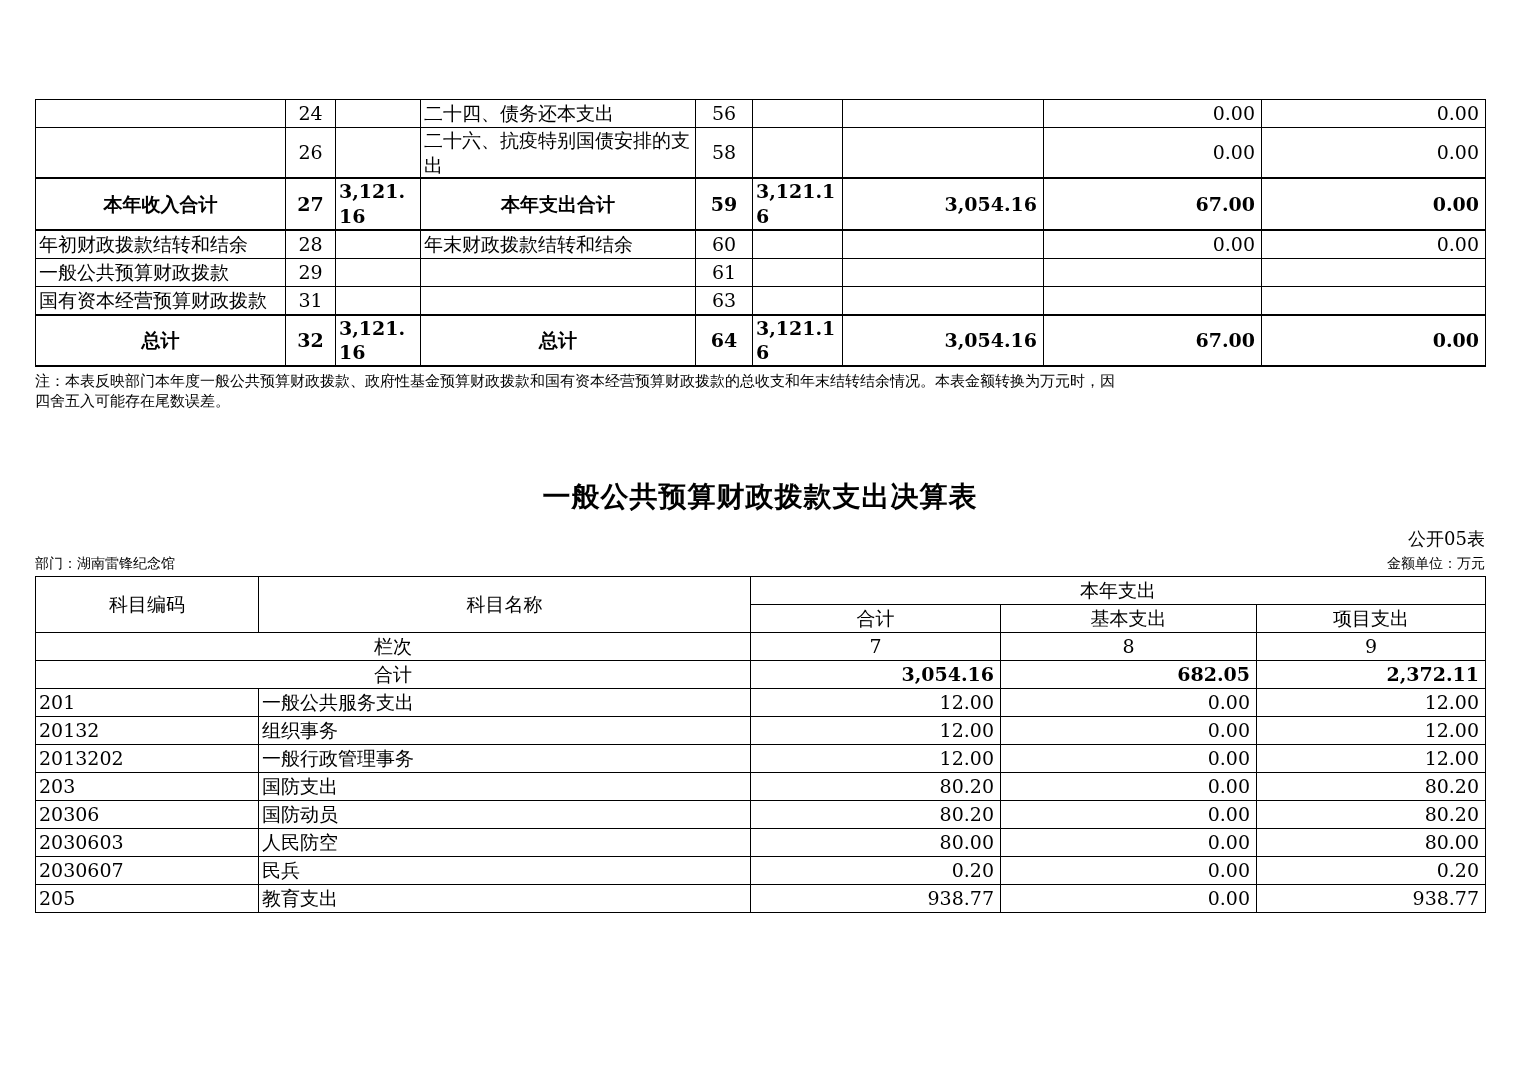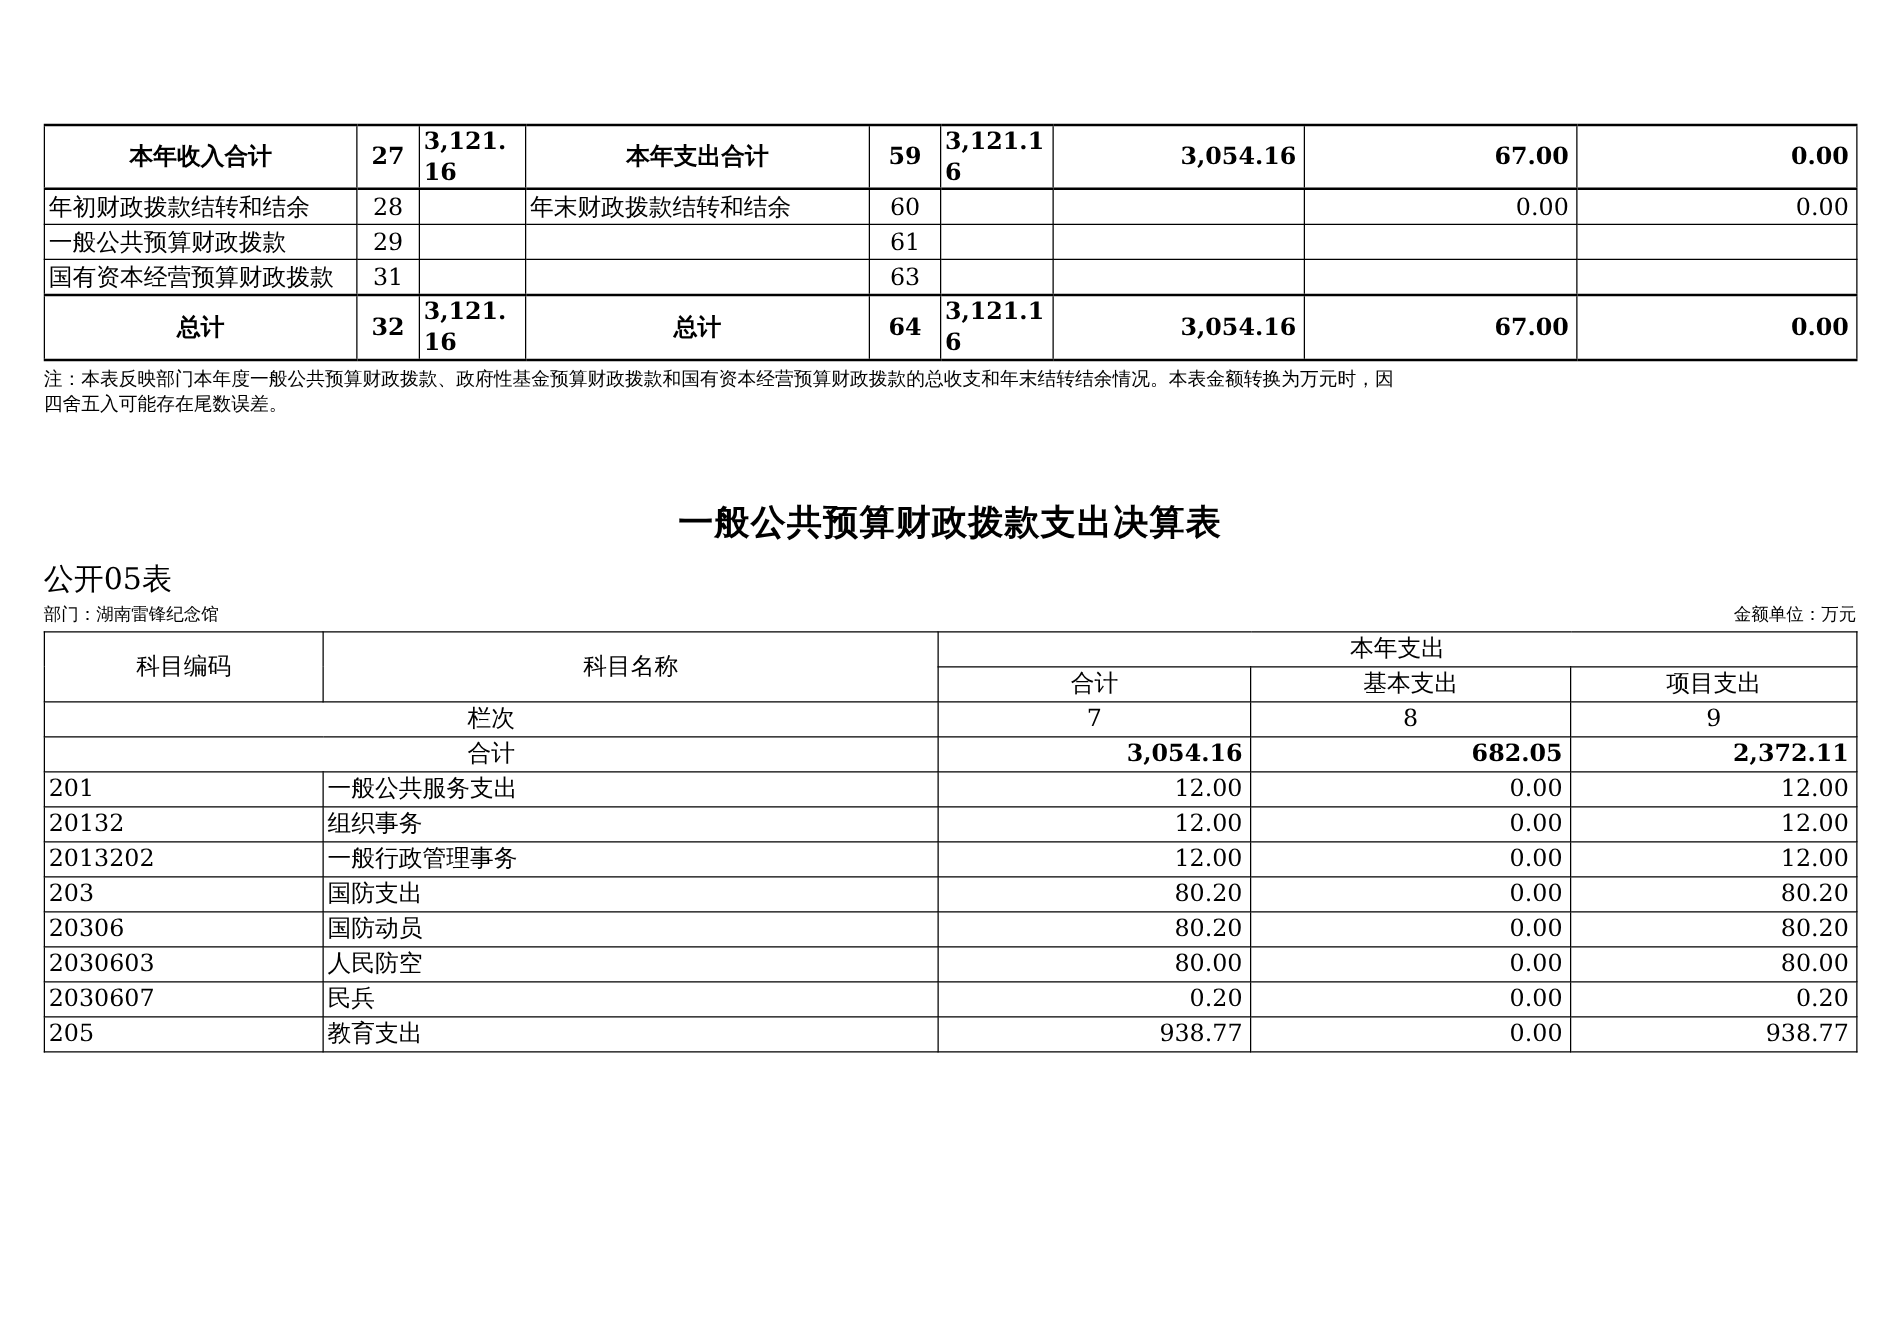--- a/index.html
+++ b/index.html
@@ -55,21 +55,22 @@
     margin: 5px 0 0 0;
   }
   .title {
     font-size: 28px;
     font-weight: 700;
     text-align: center;
     margin: 66px 0 0 0;
     letter-spacing: 1px;
   }
   .code-line {
-    font-size: 24px;
+    text-align: right;
+    font-size: 18px;
     margin-top: 12px;
     line-height: 1.2;
   }
   .meta-line {
     display: flex;
     justify-content: space-between;
     font-size: 14px;
     line-height: 1.2;
     margin: 6px 0 4px 0;
   }
@@ -85,20 +86,42 @@
         <col style="width:50px">
         <col style="width:85px">
       <col style="width:275px">
         <col style="width:57px">
         <col style="width:90px">
       <col style="width:201px">
         <col style="width:218px">
         <col style="width:224px">
     </colgroup>
     <tbody>
+        <tr>
+          <td class="L"></td>
+          <td class="C">24</td>
+          <td class="L"></td>
+          <td class="L">二十四、债务还本支出</td>
+          <td class="C">56</td>
+          <td class="L"></td>
+          <td class="R"></td>
+          <td class="R">0.00</td>
+          <td class="R">0.00</td>
+        </tr>
+        <tr>
+          <td class="L"></td>
+          <td class="C">26</td>
+          <td class="L"></td>
+          <td class="L">二十六、抗疫特别国债安排的支出</td>
+          <td class="C">58</td>
+          <td class="L"></td>
+          <td class="R"></td>
+          <td class="R">0.00</td>
+          <td class="R">0.00</td>
+        </tr>
         <tr class="bold thick">
           <td class="C">本年收入合计</td>
           <td class="C">27</td>
           <td class="L">3,121.16</td>
           <td class="C">本年支出合计</td>
           <td class="C">59</td>
           <td class="L">3,121.16</td>
           <td class="R">3,054.16</td>
           <td class="R">67.00</td>
           <td class="R">0.00</td>

